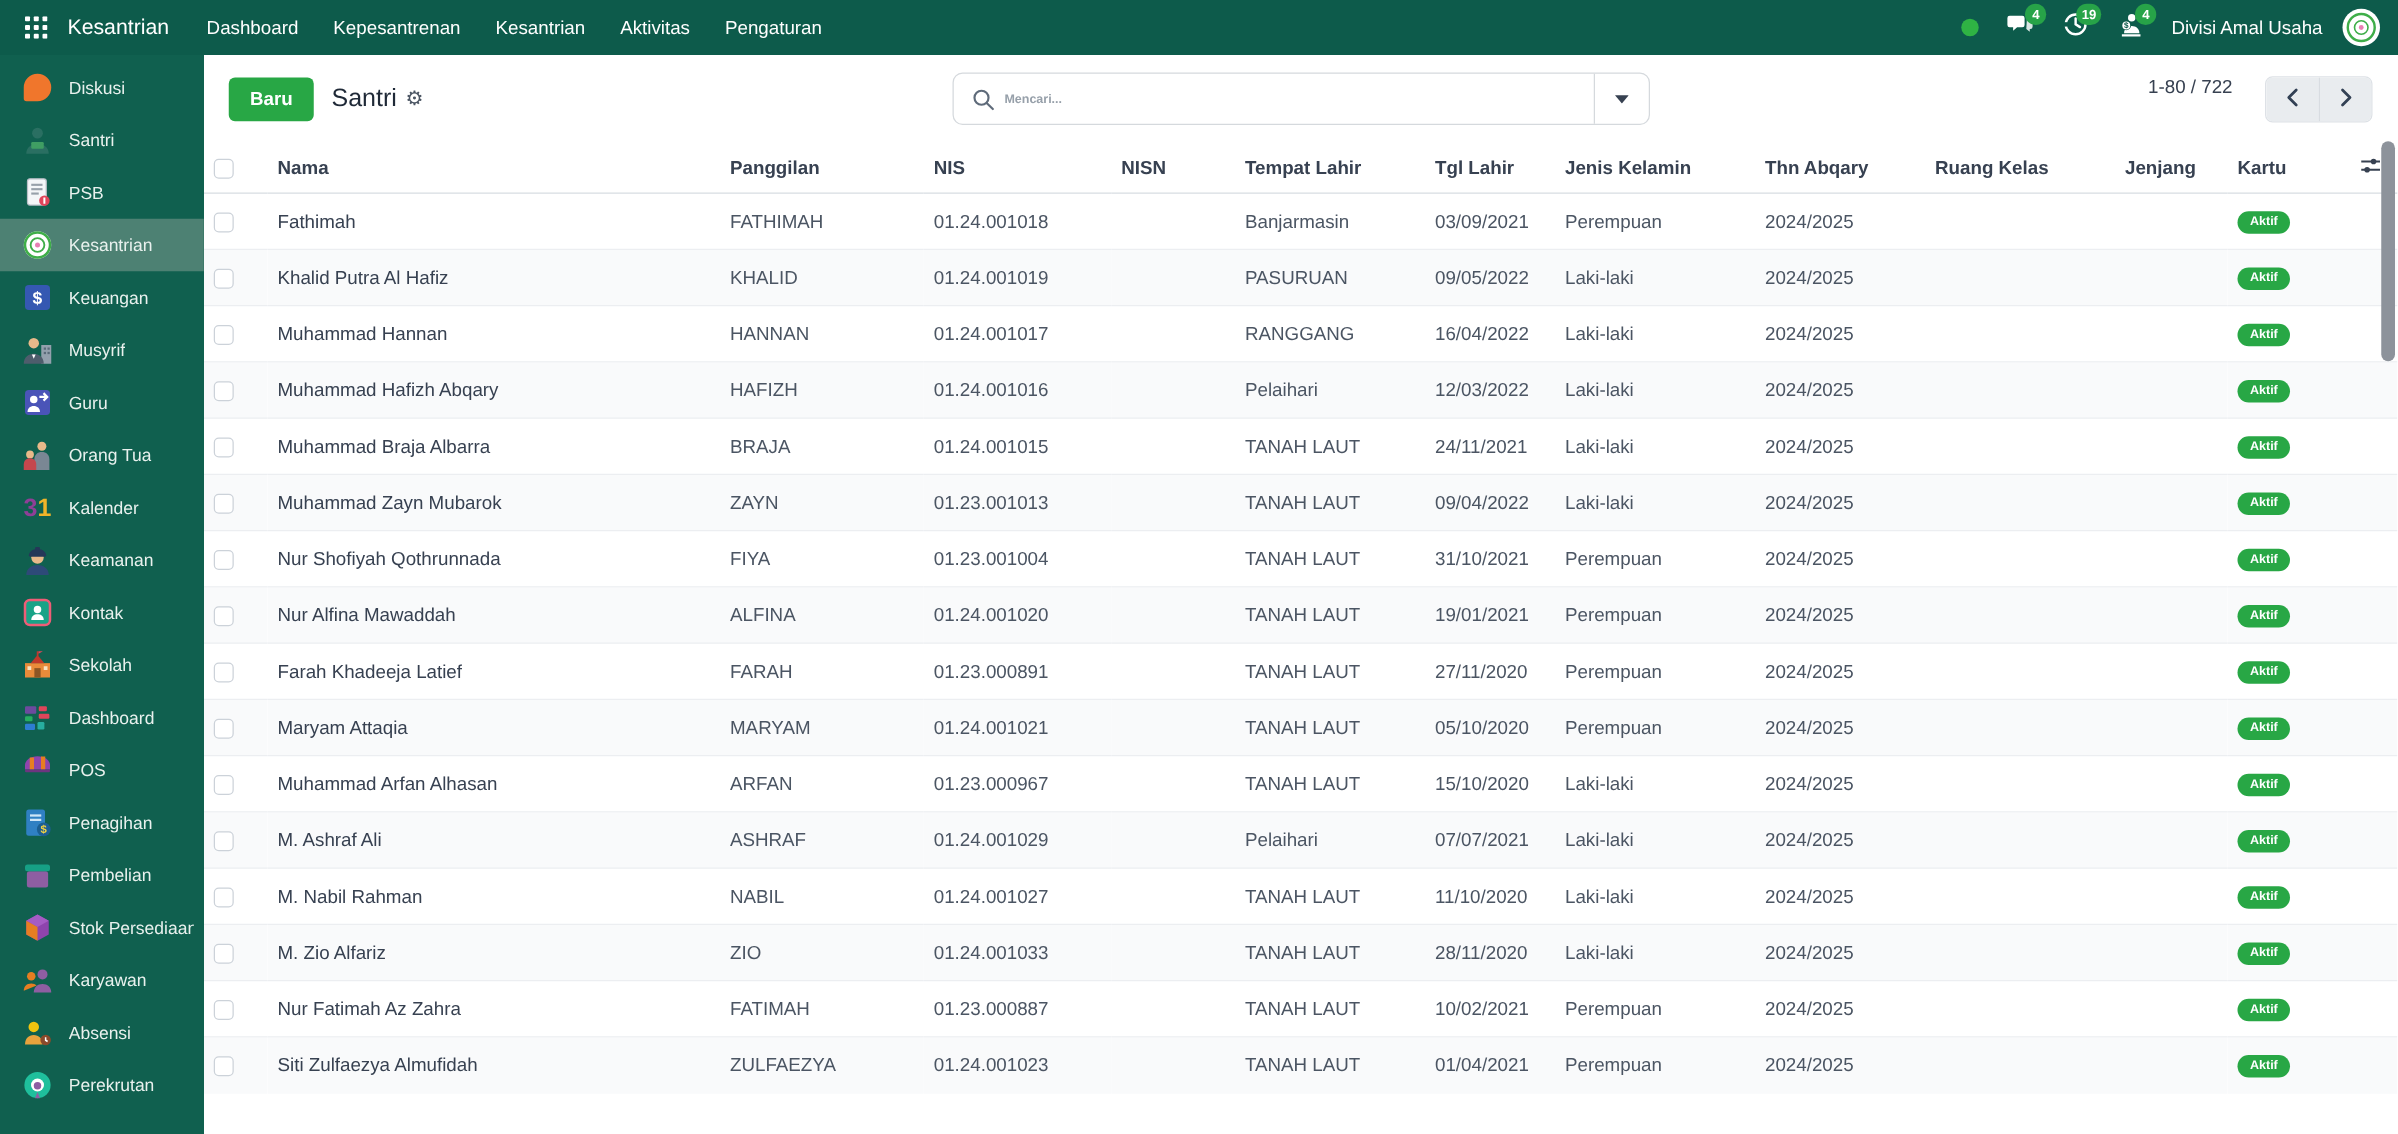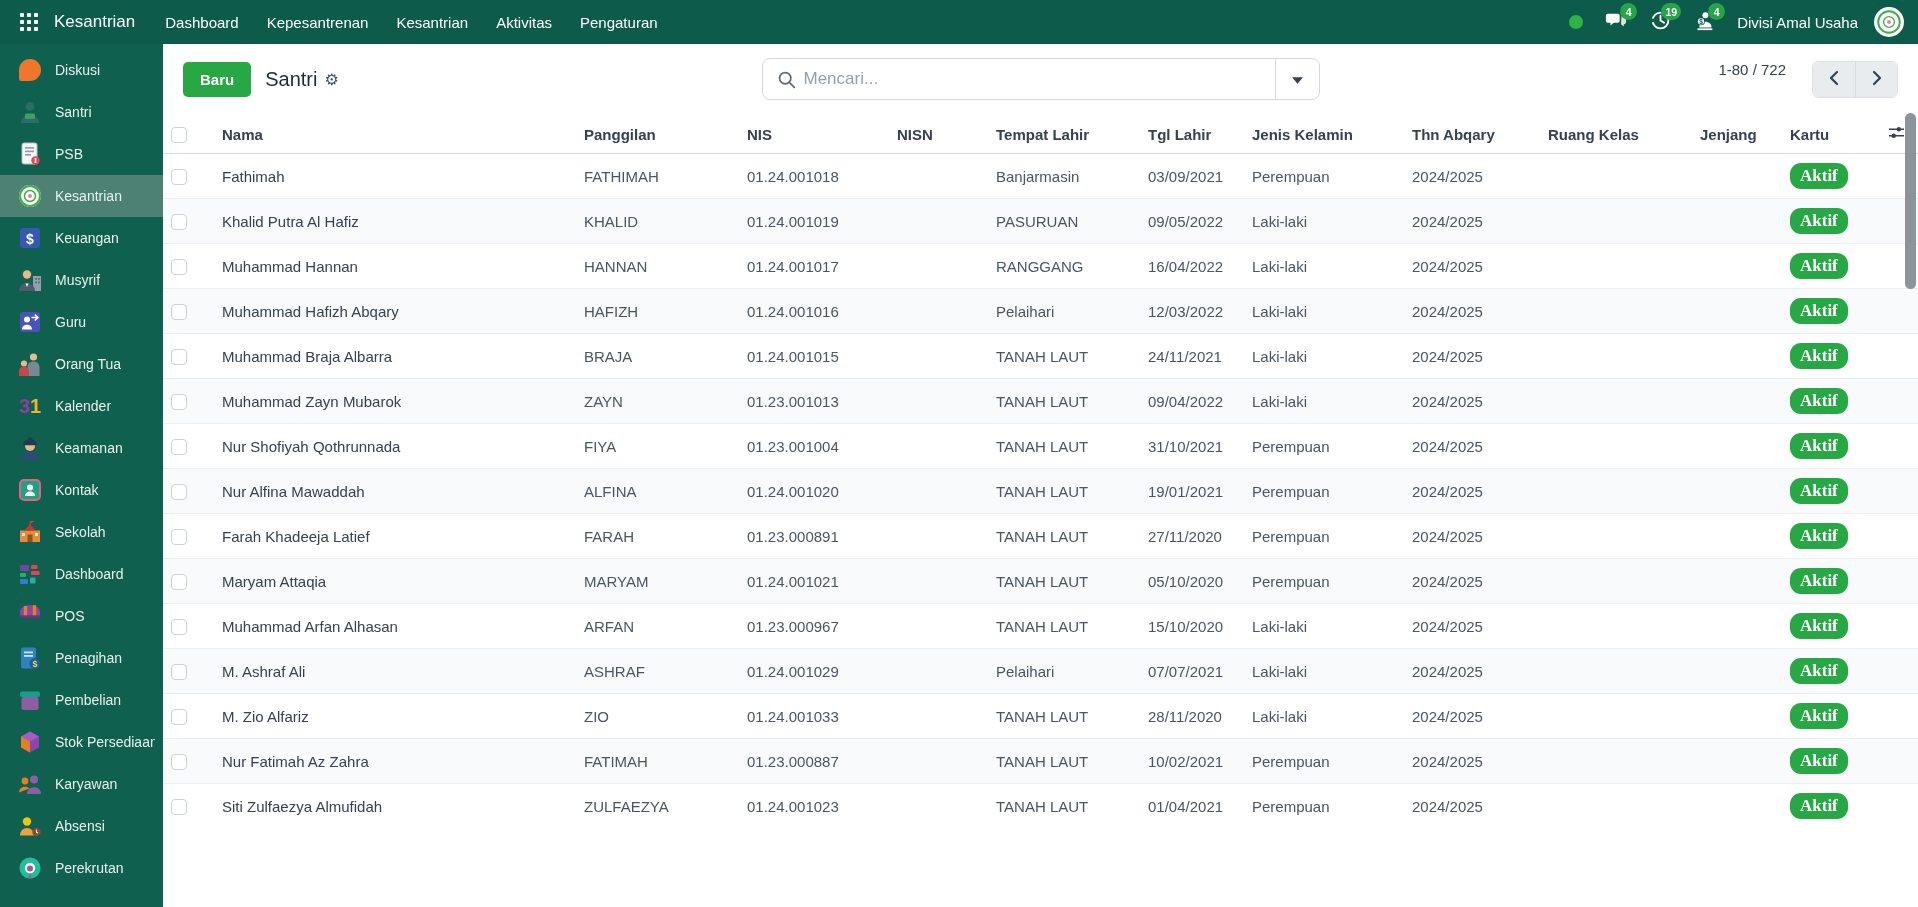--- a/index.html
+++ b/index.html
@@ -39,42 +39,42 @@
   
   .main{ position:absolute; top:44px; left:163px; right:0; bottom:0; background:#fff; }
   .control{ height:70px; display:flex; align-items:center; padding:0 20px; position:relative; background:#fff; }
   .btn-new{ background:var(--green); color:#fff; border:none; border-radius:5px;
     font-family:inherit; font-size:15px; font-weight:bold; padding:9px 17px; cursor:pointer; }
   .view-title{ font-size:20px; color:#1f2937; margin-left:14px; white-space:nowrap; }
   .gear{ font-size:16px; color:#4b5563; margin-left:7px; cursor:pointer; }
   .search-wrap{ position:absolute; left:50%; top:50%; transform:translate(-50%,-50%);
     width:558px; height:42px; border:1px solid #d5d9dd; border-radius:8px; display:flex; align-items:center; background:#fff; }
   .search-ico{ padding:0 8px 0 14px; display:flex; }
-  .search-input{ flex:1; border:none; outline:none; font-family:inherit; font-size:17px; color:#8b5cf6; height:100%; background:transparent; }
+  .search-input{ flex:1; border:none; outline:none; font-family:inherit; font-size:10px; color:#8b5cf6; height:100%; background:transparent;font-weight:bold; }
   .search-input::placeholder{ color:#97a0aa; }
   .search-caret{ width:44px; height:100%; border-left:1px solid #d5d9dd; display:flex; align-items:center; justify-content:center; cursor:pointer; }
   .pager{ margin-left:auto; display:flex; gap:26px; }
   .pager-text{ font-size:15px; color:#374151; white-space:nowrap; }
   .pager-btns{ display:flex; border:1px solid #dde1e6; border-radius:6px; overflow:hidden; }
   .pager-btn{ width:42px; height:35px; background:#e9ecef; border:none; display:flex; align-items:center; justify-content:center; cursor:pointer; }
   .pager-btn + .pager-btn{ border-left:1px solid #d8dce1; }
   
   .table-area{ position:absolute; top:70px; left:0; right:0; bottom:0; overflow:hidden; }
   table{ width:100%; border-collapse:collapse; table-layout:fixed; }
   thead th{ text-align:left; font-size:15px; font-weight:bold; color:#374151;
     padding:11px 8px 10px 8px; border-bottom:1px solid #d8dde2; background:#fff; white-space:nowrap; overflow:hidden;margin-left:48px; }
   tbody td{ font-size:15px; color:#4b5563; padding:0 8px; height:45px;
     border-top:1px solid var(--row-border); white-space:nowrap; overflow:hidden; }
   tbody tr:first-child td{ border-top:none; }
   tbody tr:nth-child(even){ background:#f9fafb; }
   tbody tr{ cursor:pointer; }
   td.c-name{ color:#374151; }
   .checkbox{ display:inline-block; width:16px; height:16px; border:1px solid #ccd2d9; border-radius:4px; background:#fff; vertical-align:middle; cursor:pointer; }
-  .badge{ display:inline-block; background:var(--green); color:#fff; font-size:17px; font-weight:bold;
-    padding:3px 10px; border-radius:11px; line-height:1.2;font-family:Liberation Serif, serif; }
+  .badge{ display:inline-block; background:var(--green); color:#fff; font-size:10px; font-weight:bold;
+    padding:3px 10px; border-radius:11px; line-height:1.2; }
   th.adjust-cell{ text-align:center; padding-left:0; padding-right:6px; }
   .adjust-btn{ cursor:pointer; display:inline-flex; }
   
   .vscroll{ position:absolute; right:2px; top:69px; width:11px; height:176px; background:#8d939b; border-radius:6px; z-index:25; }
 </style>
 </head>
 <body>
 
 <div class="navbar">
   <div class="apps-btn">
@@ -610,20 +610,35 @@
             <td class="c-tgl-lahir">07/07/2021</td>
             <td class="c-jenis-kelamin">Laki-laki</td>
             <td class="c-thn-ajaran">2024/2025</td>
             <td class="c-ruang-kelas"></td>
             <td class="c-jenjang"></td>
             <td><span class="badge">Aktif</span></td>
             <td></td>
           </tr>
           <tr>
             <td><span class="checkbox"></span></td>
+            <td class="c-name">M. Nabil Rahman</td>
+            <td class="c-panggilan">NABIL</td>
+            <td class="c-nis">01.24.001027</td>
+            <td class="c-nisn"></td>
+            <td class="c-tempat-lahir">TANAH LAUT</td>
+            <td class="c-tgl-lahir">11/10/2020</td>
+            <td class="c-jenis-kelamin">Laki-laki</td>
+            <td class="c-thn-ajaran">2024/2025</td>
+            <td class="c-ruang-kelas"></td>
+            <td class="c-jenjang"></td>
+            <td><span class="badge">Aktif</span></td>
+            <td></td>
+          </tr>
+          <tr>
+            <td><span class="checkbox"></span></td>
             <td class="c-name">M. Zio Alfariz</td>
             <td class="c-panggilan">ZIO</td>
             <td class="c-nis">01.24.001033</td>
             <td class="c-nisn"></td>
             <td class="c-tempat-lahir">TANAH LAUT</td>
             <td class="c-tgl-lahir">28/11/2020</td>
             <td class="c-jenis-kelamin">Laki-laki</td>
             <td class="c-thn-ajaran">2024/2025</td>
             <td class="c-ruang-kelas"></td>
             <td class="c-jenjang"></td>

